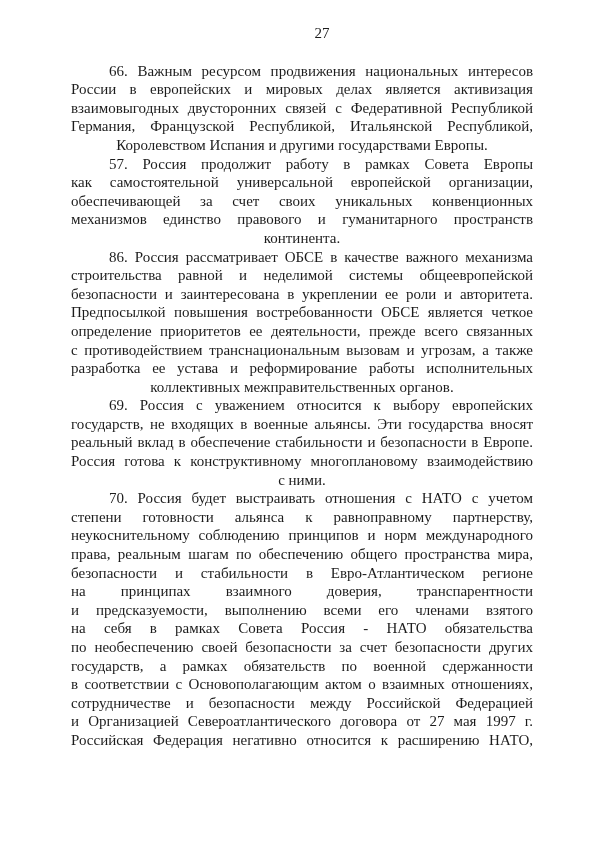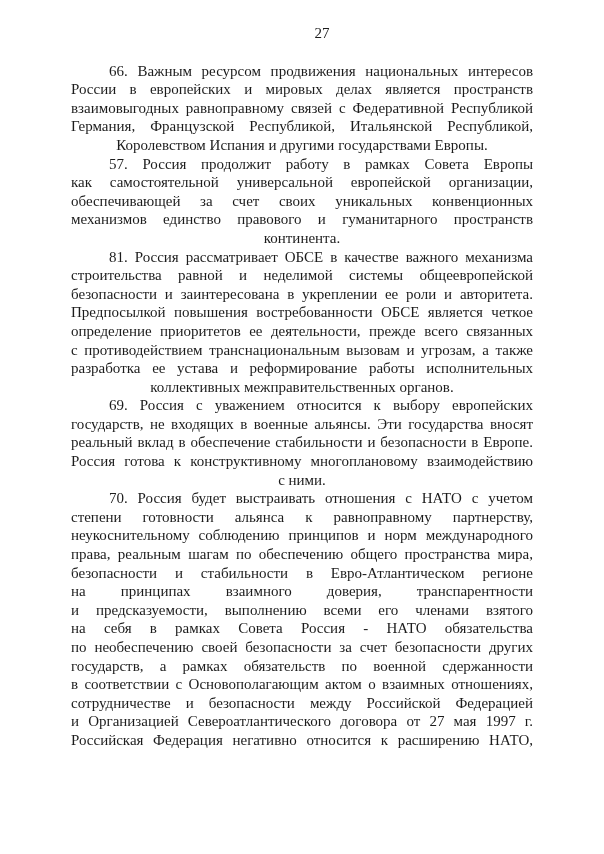--- a/index.html
+++ b/index.html
@@ -46,34 +46,34 @@
   }
 </style>
 </head>
 <body>
 
 <div class="page">
   <div class="page-number">27</div>
   <div class="text-block">
       <div class="paragraph">
         <div class="line indent just">66. Важным ресурсом продвижения национальных интересов</div>
-        <div class="line just">России в европейских и мировых делах является пространств</div>
-        <div class="line just">взаимовыгодных равноправному связей с Федеративной Республикой</div>
+        <div class="line just">России в европейских и мировых делах является активизация</div>
+        <div class="line just">взаимовыгодных двусторонних связей с Федеративной Республикой</div>
         <div class="line just">Германия, Французской Республикой, Итальянской Республикой,</div>
         <div class="line">Королевством Испания и другими государствами Европы.</div>
       </div>
       <div class="paragraph">
         <div class="line indent just">57. Россия продолжит работу в рамках Совета Европы</div>
         <div class="line just">как самостоятельной универсальной европейской организации,</div>
         <div class="line just">обеспечивающей за счет своих уникальных конвенционных</div>
         <div class="line just">механизмов единство правового и гуманитарного пространств</div>
         <div class="line">континента.</div>
       </div>
       <div class="paragraph">
-        <div class="line indent just">81. Россия рассматривает ОБСЕ в качестве важного механизма</div>
+        <div class="line indent just">86. Россия рассматривает ОБСЕ в качестве важного механизма</div>
         <div class="line just">строительства равной и неделимой системы общеевропейской</div>
         <div class="line just">безопасности и заинтересована в укреплении ее роли и авторитета.</div>
         <div class="line just">Предпосылкой повышения востребованности ОБСЕ является четкое</div>
         <div class="line just">определение приоритетов ее деятельности, прежде всего связанных</div>
         <div class="line just">с противодействием транснациональным вызовам и угрозам, а также</div>
         <div class="line just">разработка ее устава и реформирование работы исполнительных</div>
         <div class="line">коллективных межправительственных органов.</div>
       </div>
       <div class="paragraph">
         <div class="line indent just">69. Россия с уважением относится к выбору европейских</div>

